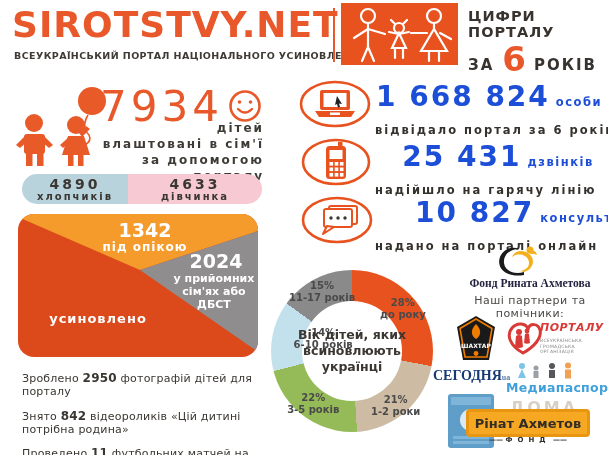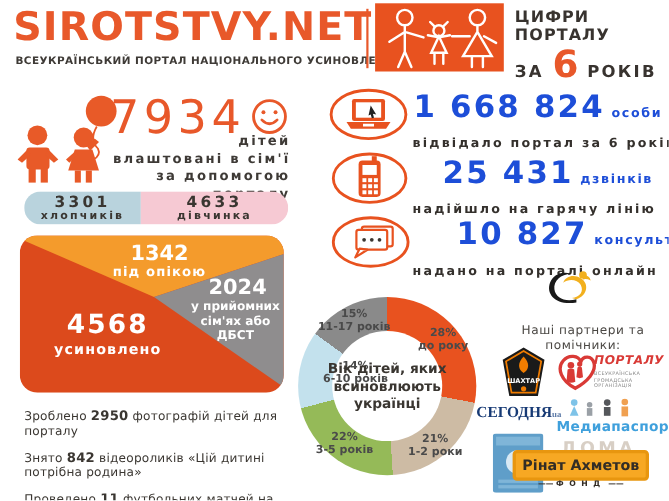--- a/index.html
+++ b/index.html
@@ -129,21 +129,21 @@
   </svg>
 
   <div class="abs placed-lines">
     <div>дітей</div>
     <div>влаштовані в сім'ї</div>
     <div>за допомогою порталу</div>
   </div>
 
   <div class="abs pills">
     <div class="pill pill-blue">
-      <div class="v">3301</div>
+      <div class="v">4890</div>
       <div class="l">хлопчиків</div>
     </div>
     <div class="pill pill-pink">
       <div class="v">4633</div>
       <div class="l">дівчинка</div>
     </div>
   </div>
 
   <svg class="abs" style="left:18px;top:214px;" width="240" height="143" viewBox="0 0 240 143">
     <defs>
@@ -155,21 +155,20 @@
       <rect width="240" height="143" fill="#DC4A1C"></rect>
       <polygon points="0,3 6,0 240,0 240,17 122,56" fill="#F49B2C"></polygon>
       <polygon points="122,56 240,17 240,138" fill="#8F8D8E"></polygon>
     </g>
   </svg>
   <div class="abs blk" style="left:98px;top:219px;width:94px;font-size:19px;">1342</div>
   <div class="abs blk" style="left:93px;top:240px;width:104px;font-size:12px;letter-spacing:1px;">під опікою</div>
   <div class="abs blk" style="left:175px;top:250px;width:82px;font-size:19px;">2024</div>
   <div class="abs blk" style="left:164px;top:285px;width:100px;font-size:11px;">сім'ях або ДБСТ</div>
   <div class="abs blk" style="left:168px;top:272px;width:92px;font-size:11px;">у прийомних</div>
-  <div class="abs blk" style="left:50px;top:281px;width:96px;font-size:24px;letter-spacing:2px;">4568</div>
   <div class="abs blk" style="left:42px;top:311px;width:112px;font-size:13px;letter-spacing:1px;">усиновлено</div>
 
   <div class="abs facts">
     <div class="fact"><span>Зроблено</span> <b>2950</b> <span>фотографій дітей для порталу</span></div>
     <div class="fact"><span>Знято</span> <b>842</b> <span>відеороликів «Цій дитині потрібна родина»</span></div>
     <div class="fact"><span>Проведено</span> <b>11</b> <span>футбольних матчей на підтримку порталу</span></div>
   </div>
 
   <svg class="abs" style="left:298px;top:80px;" width="74" height="48" viewBox="0 0 74 48">
     <ellipse cx="37" cy="24" rx="34" ry="22" fill="none" stroke="#E8521F" stroke-width="2.6"></ellipse>
@@ -251,20 +250,21 @@
       <div>українці</div>
     </div>
   </div>
 
   <svg class="abs" style="left:494px;top:244px;" width="48" height="34" viewBox="0 0 48 34">
     <path d="M30,31 C12,34 2,24 6,13 C9,5 18,2 25,5 C16,5 9,11 10,19 C11,27 20,31 30,28 Z" fill="#1A1A1A"></path>
     <path d="M30,28 C40,25 42,14 34,9 C28,5 20,7 18,13 C23,9 31,10 34,15 C37,21 33,26 26,27 Z" fill="#F2B01E"></path>
     <circle cx="36" cy="6" r="3.5" fill="#F2B01E"></circle>
     <path d="M36,6 q6,0 7,5 q-4,-2 -7,-1 Z" fill="#F2B01E"></path>
   </svg>
+  <div class="abs fund-name">Фонд Рината Ахметова</div>
   <div class="abs partners-heading">Наші партнери та помічники:</div>
 
   <svg class="abs" style="left:456px;top:315px;" width="40" height="47" viewBox="0 0 40 47">
     <polygon points="20,1 39,12 33,45 7,45 1,12" fill="#1A1A1A"></polygon>
     <polygon points="20,4 36,13.5 31,42 9,42 4,13.5" fill="none" stroke="#F07C00" stroke-width="1.6"></polygon>
     <path d="M20,9 C14,15 15,21 20,24 C25,21 26,15 20,9 Z" fill="#F07C00"></path>
     <text x="20" y="33" text-anchor="middle" font-size="6" font-weight="bold" fill="#fff" font-family="DejaVu Sans, sans-serif">ШАХТАР</text>
     <circle cx="20" cy="38.5" r="2.4" fill="#F07C00"></circle>
   </svg>
 

